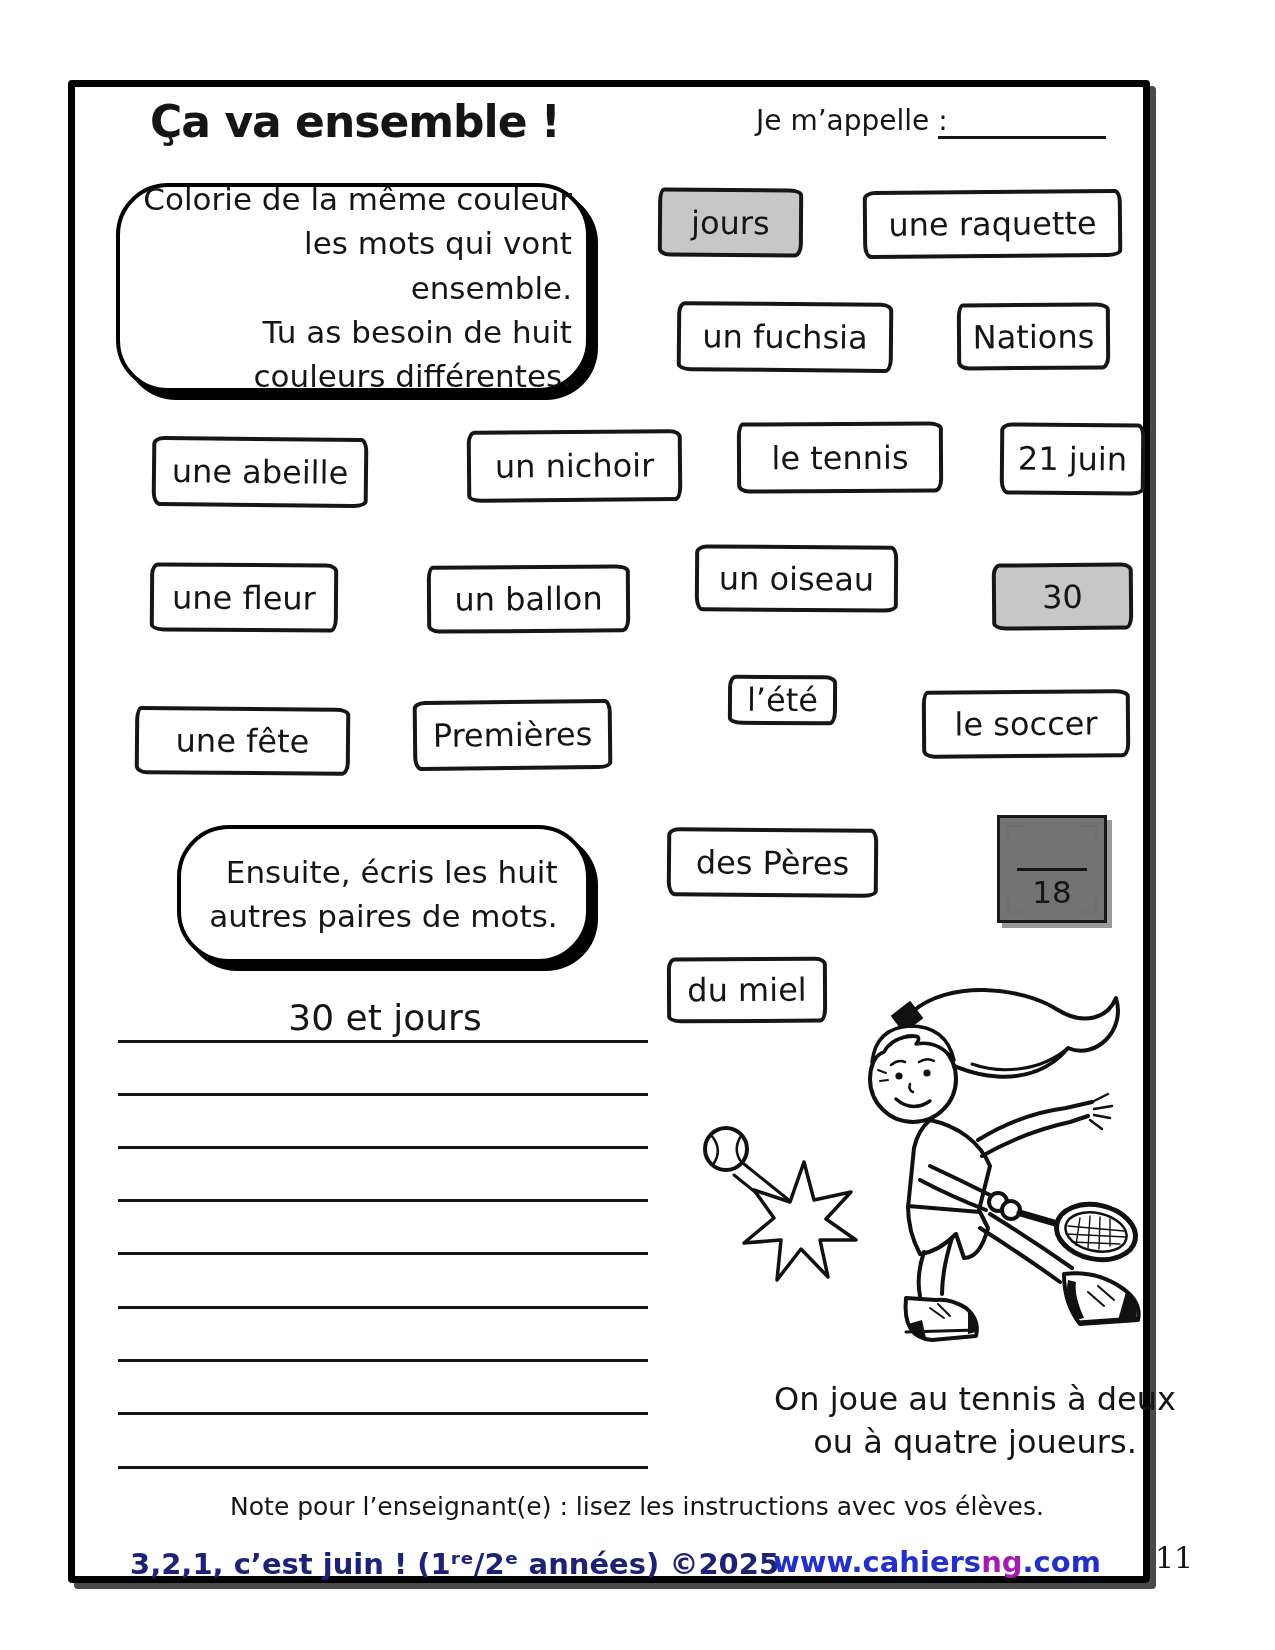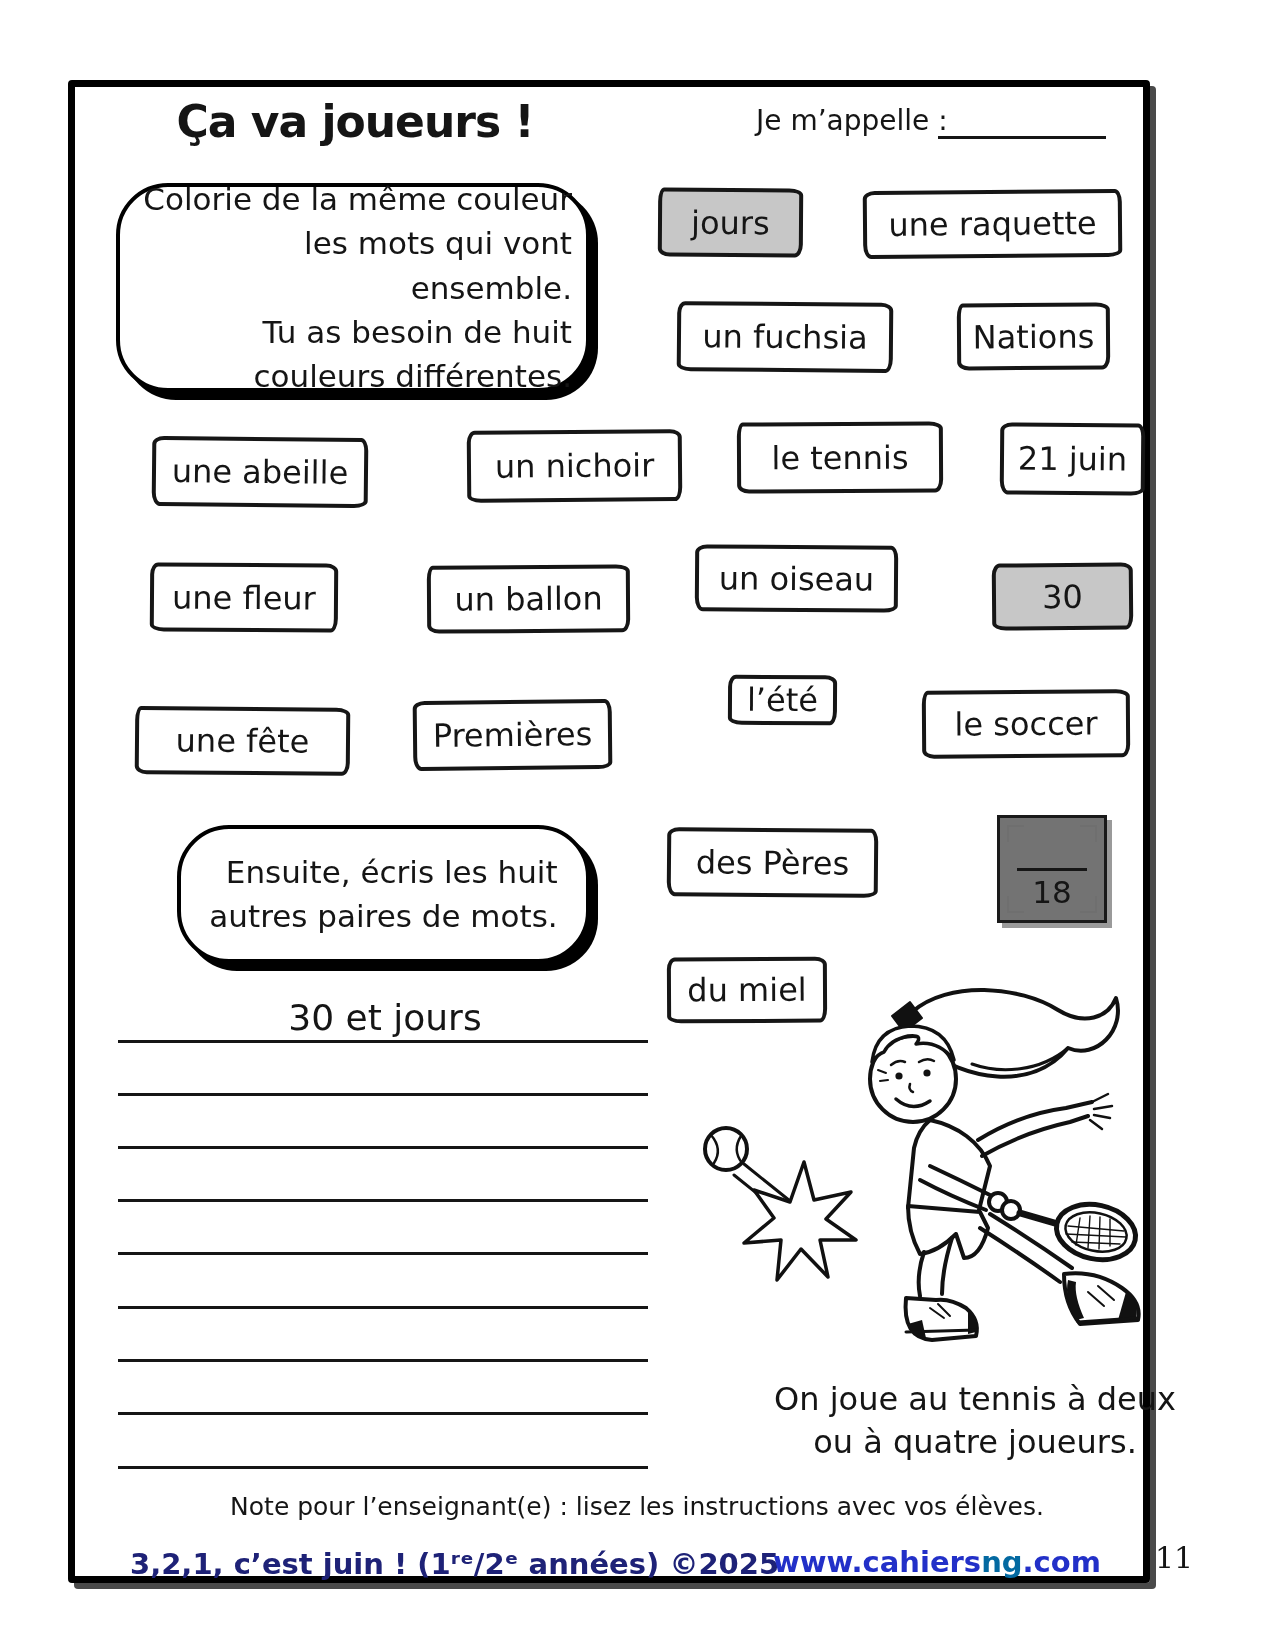--- a/index.html
+++ b/index.html
@@ -33,30 +33,30 @@
   .cal .midline{position:absolute;left:17px;top:50px;width:70px;border-top:3px solid #161616}
   .cal .day{position:absolute;left:0;top:56px;width:100%;text-align:center;font-size:31px}
   .answer{position:absolute;left:250px;top:997px;width:270px;text-align:center;font-size:36px}
   .wline{position:absolute;left:118px;width:530px;border-top:3px solid #161616}
   .caption{position:absolute;left:755px;top:1378px;width:440px;text-align:center;font-size:32px;
            line-height:1.35;white-space:pre-line}
   .note{position:absolute;left:137px;top:1492px;width:1000px;text-align:center;font-size:25px}
   .series{position:absolute;left:130px;top:1547px;font-size:29px;font-weight:bold;color:#1e2277}
   .series .cpy{}
   .url{position:absolute;left:773px;top:1545px;font-size:29px;font-weight:bold;color:#2230c8}
-  .url .mid{color:#0369a1}
+  .url .mid{color:#a21caf}
   .pagenum{position:absolute;left:1155px;top:1540px;font-size:30px;font-family:"DejaVu Serif",serif}
   svg .ink{stroke:#111;stroke-width:4;fill:none;stroke-linecap:round;stroke-linejoin:round}
 </style>
 </head>
 <body>
 
 <div class="frame"></div>
 
-<div class="title">Ça va joueurs !</div>
+<div class="title">Ça va ensemble !</div>
 
 <div class="namelabel">Je m’appelle :</div>
 <div class="nameline"></div>
 
 <div class="bubble" style="left:116px;top:183px;width:474px;height:209px">Colorie de la même couleur
 les mots qui vont ensemble.
 Tu as besoin de huit
 couleurs différentes.</div>
 
 <div class="bubble" style="left:177px;top:825px;width:413px;height:138px">Ensuite, écris les huit

